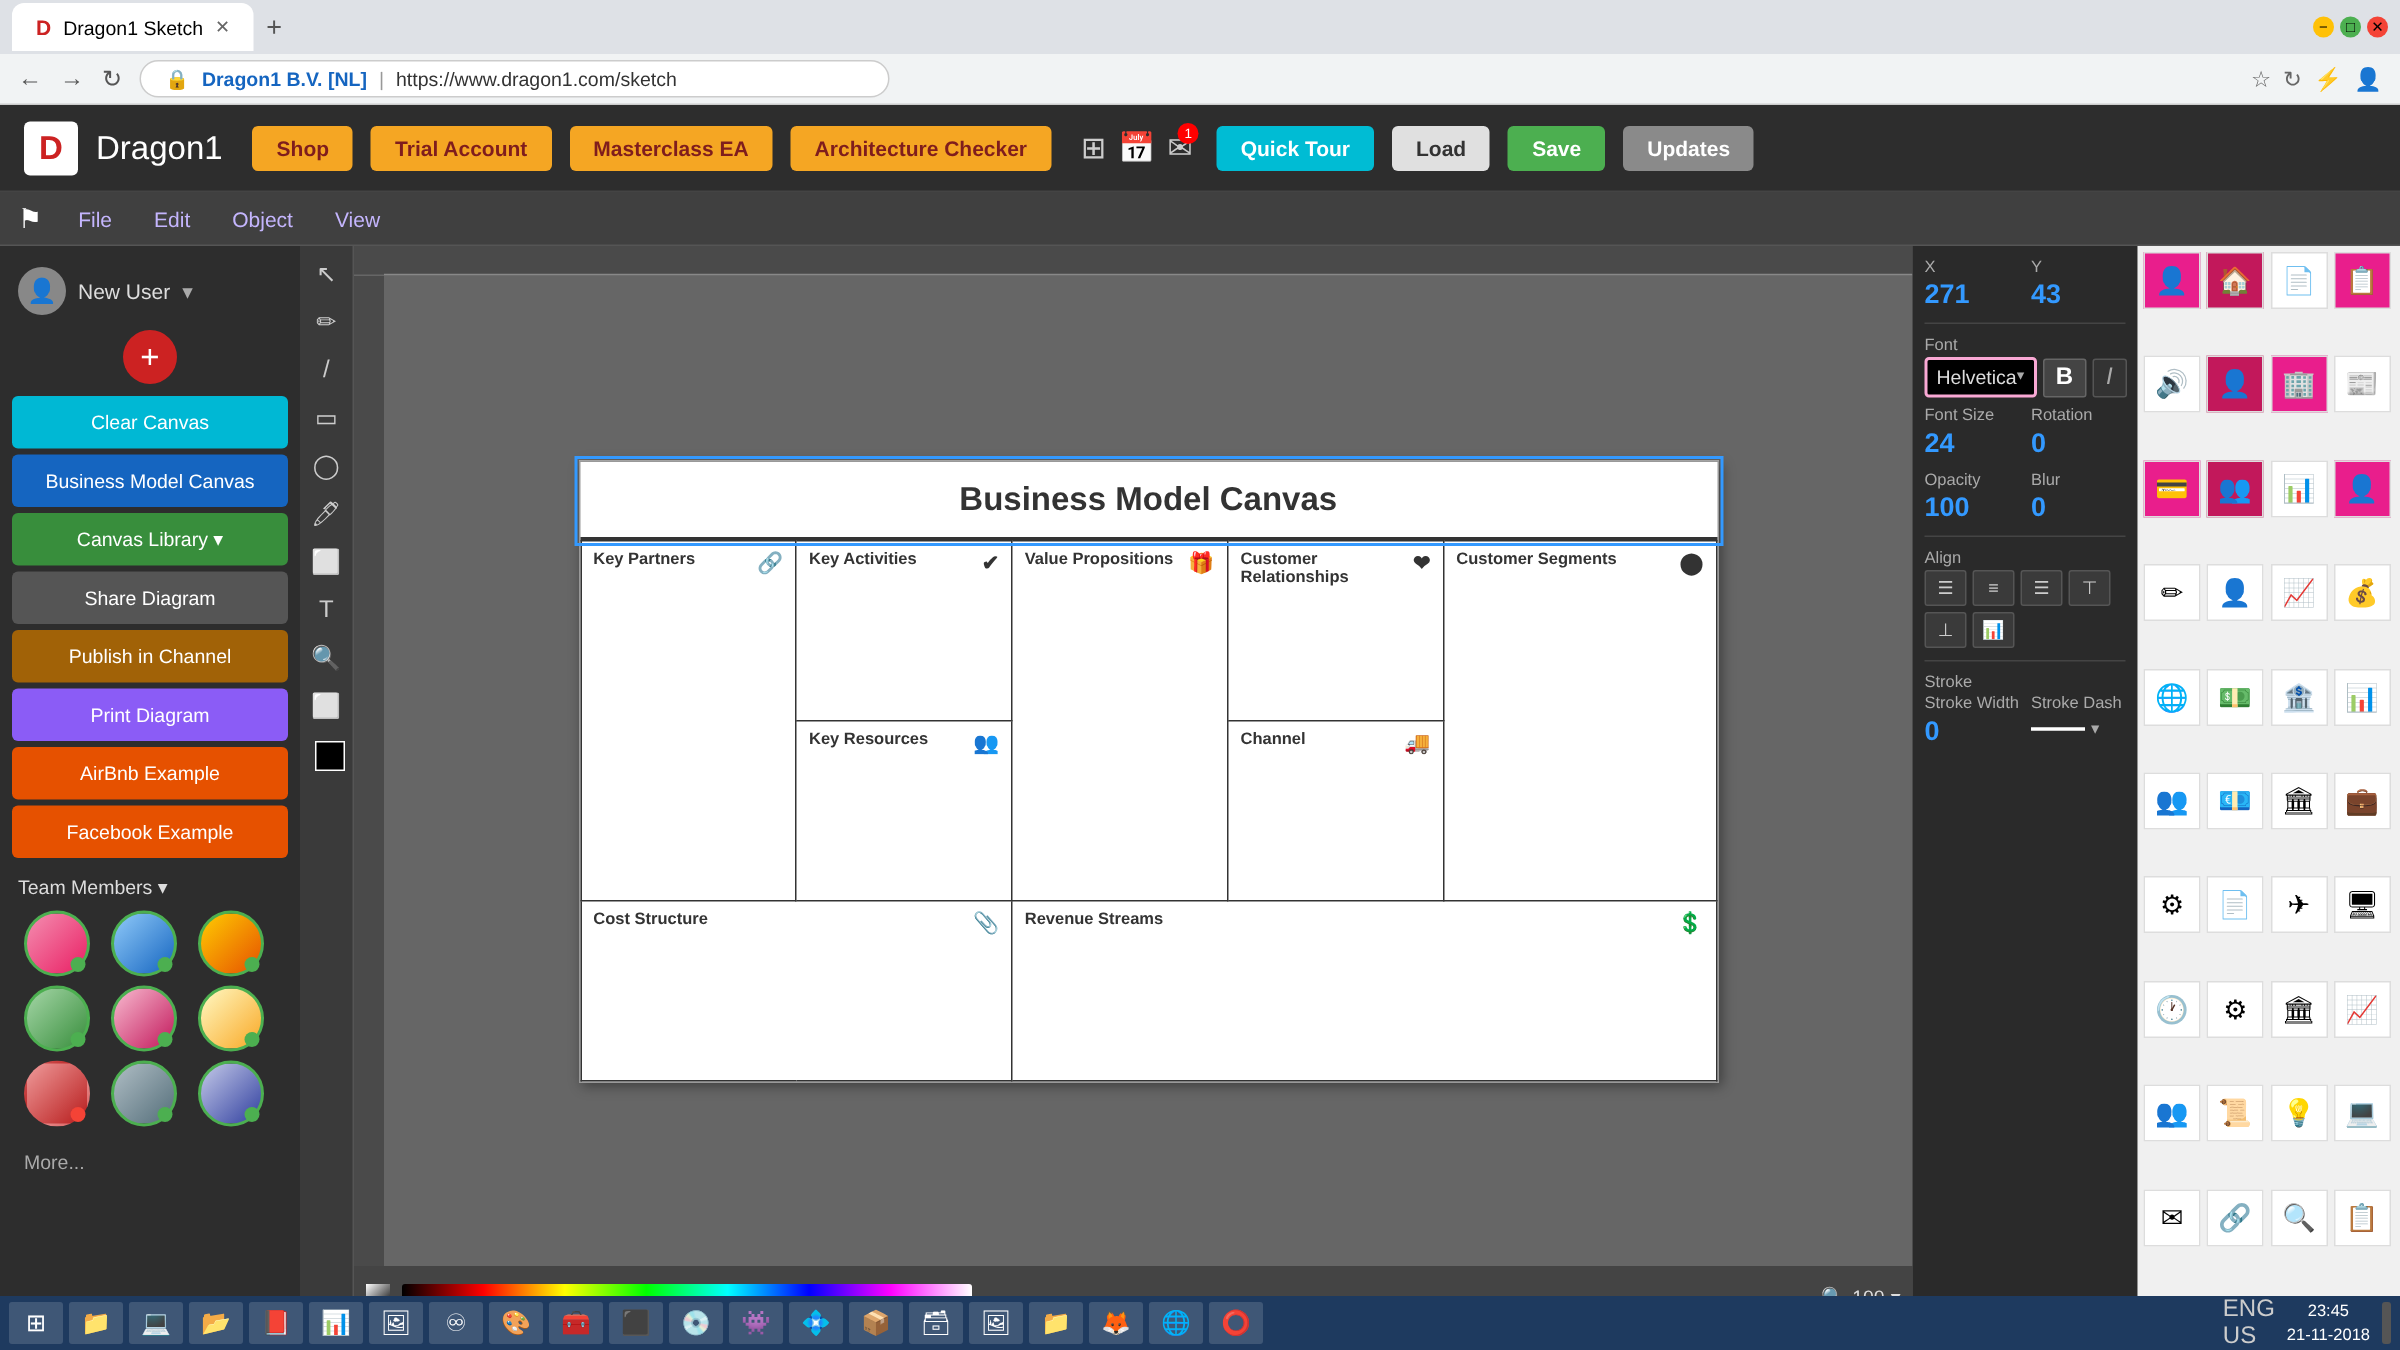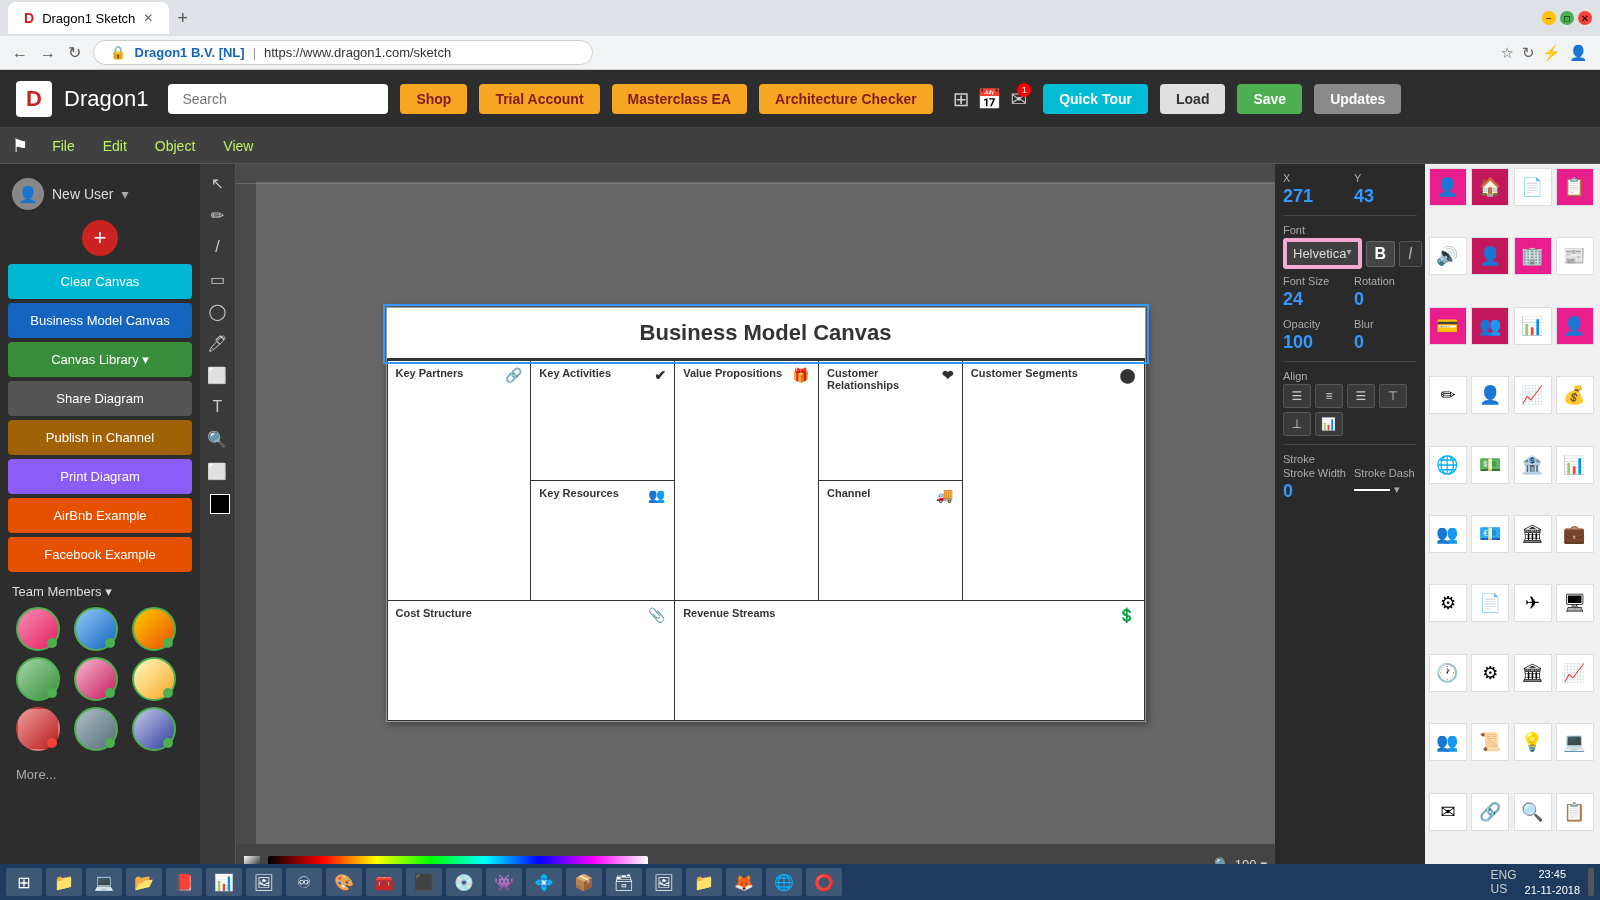--- a/index.html
+++ b/index.html
@@ -100,21 +100,21 @@
     .menu-bar {
       background: #404040;
       height: 36px;
       display: flex;
       align-items: center;
       padding: 0 12px;
       gap: 4px;
       border-bottom: 1px solid #555;
     }
     .menu-flag { color: white; font-size: 18px; margin-right: 8px; }
-    .menu-item { color: #bef264; font-size: 14px; padding: 4px 12px; cursor: pointer; border-radius: 3px; }
+    .menu-item { color: #c4b5fd; font-size: 14px; padding: 4px 12px; cursor: pointer; border-radius: 3px; }
 
     
     .main-layout { display: flex; height: calc(900px - 36px - 34px - 58px - 36px - 36px); }
 
     
     .left-sidebar {
       width: 200px;
       background: #2d2d2d;
       padding: 8px;
       display: flex;
@@ -223,21 +223,21 @@
       background: #2a2a2a;
       padding: 8px;
       overflow-y: auto;
       flex-shrink: 0;
     }
     .prop-row { display: flex; gap: 8px; margin-bottom: 8px; }
     .prop-field { flex: 1; }
     .prop-label { color: #aaa; font-size: 11px; margin-bottom: 2px; }
     .prop-value { color: #3399ff; font-size: 18px; font-weight: bold; }
     .prop-divider { border-top: 1px solid #444; margin: 8px 0; }
-    .font-selector { background: #404040; border: 4px solid #f9a8d4; color: #ddd; padding: 4px 6px; font-size: 12px; width: 100%; border-radius: 3px; display: flex; justify-content: space-between; }
+    .font-selector { background: #000000; border: 2px solid #f9a8d4; color: #ddd; padding: 4px 6px; font-size: 12px; width: 100%; border-radius: 3px; display: flex; justify-content: space-between; }
     .font-bold { background: #444; border: 1px solid #666; color: white; font-weight: bold; padding: 3px 8px; border-radius: 2px; }
     .font-italic { background: #333; border: 1px solid #555; color: #aaa; font-style: italic; padding: 3px 8px; border-radius: 2px; }
     .align-btns { display: flex; gap: 4px; flex-wrap: wrap; margin-bottom: 6px; }
     .align-btn { background: #3a3a3a; border: 1px solid #555; color: #ccc; width: 28px; height: 24px; display: flex; align-items: center; justify-content: center; cursor: pointer; border-radius: 2px; font-size: 12px; }
 
     
     .icon-panel {
       width: 175px;
       background: #f0f0f0;
       display: grid;
@@ -307,21 +307,20 @@
     <span>☆</span>
     <span>↻</span>
     <span>⚡</span>
     <span>👤</span>
   </div>
 </div>
 
 <div class="app-header">
   <div class="app-logo">D</div>
   <span class="app-title">Dragon1</span>
-  <input class="search-box" type="text" placeholder="Search" style="">
   <button class="header-btn btn-orange">Shop</button>
   <button class="header-btn btn-orange">Trial Account</button>
   <button class="header-btn btn-orange">Masterclass EA</button>
   <button class="header-btn btn-orange">Architecture Checker</button>
   <div class="header-icons" style="margin-left:8px">
     <span>⊞</span>
     <span>📅</span>
     <div class="mail-badge">
       <span>✉</span>
       <div class="badge">1</div>
@@ -625,20 +624,20 @@
   <button class="taskbar-btn">👾</button>
   <button class="taskbar-btn">💠</button>
   <button class="taskbar-btn">📦</button>
   <button class="taskbar-btn">🗃</button>
   <button class="taskbar-btn">🖼</button>
   <button class="taskbar-btn">📁</button>
   <button class="taskbar-btn">🦊</button>
   <button class="taskbar-btn">🌐</button>
   <button class="taskbar-btn">⭕</button>
   <div style="margin-left:auto;display:flex;gap:8px;align-items:center;">
-    <span style="color:#ccc;font-size:12px;">ENG<br>US</span>
+    <span style="color:#ccc;font-size:16px;">ENG<br>US</span>
     <div style="color:white;font-size:11px;text-align:center;line-height:1.5;">
       <div>23:45</div>
       <div>21-11-2018</div>
     </div>
     <button class="taskbar-btn" style="width:6px;background:#555;"></button>
   </div>
 </div>
 
 </body></html>

